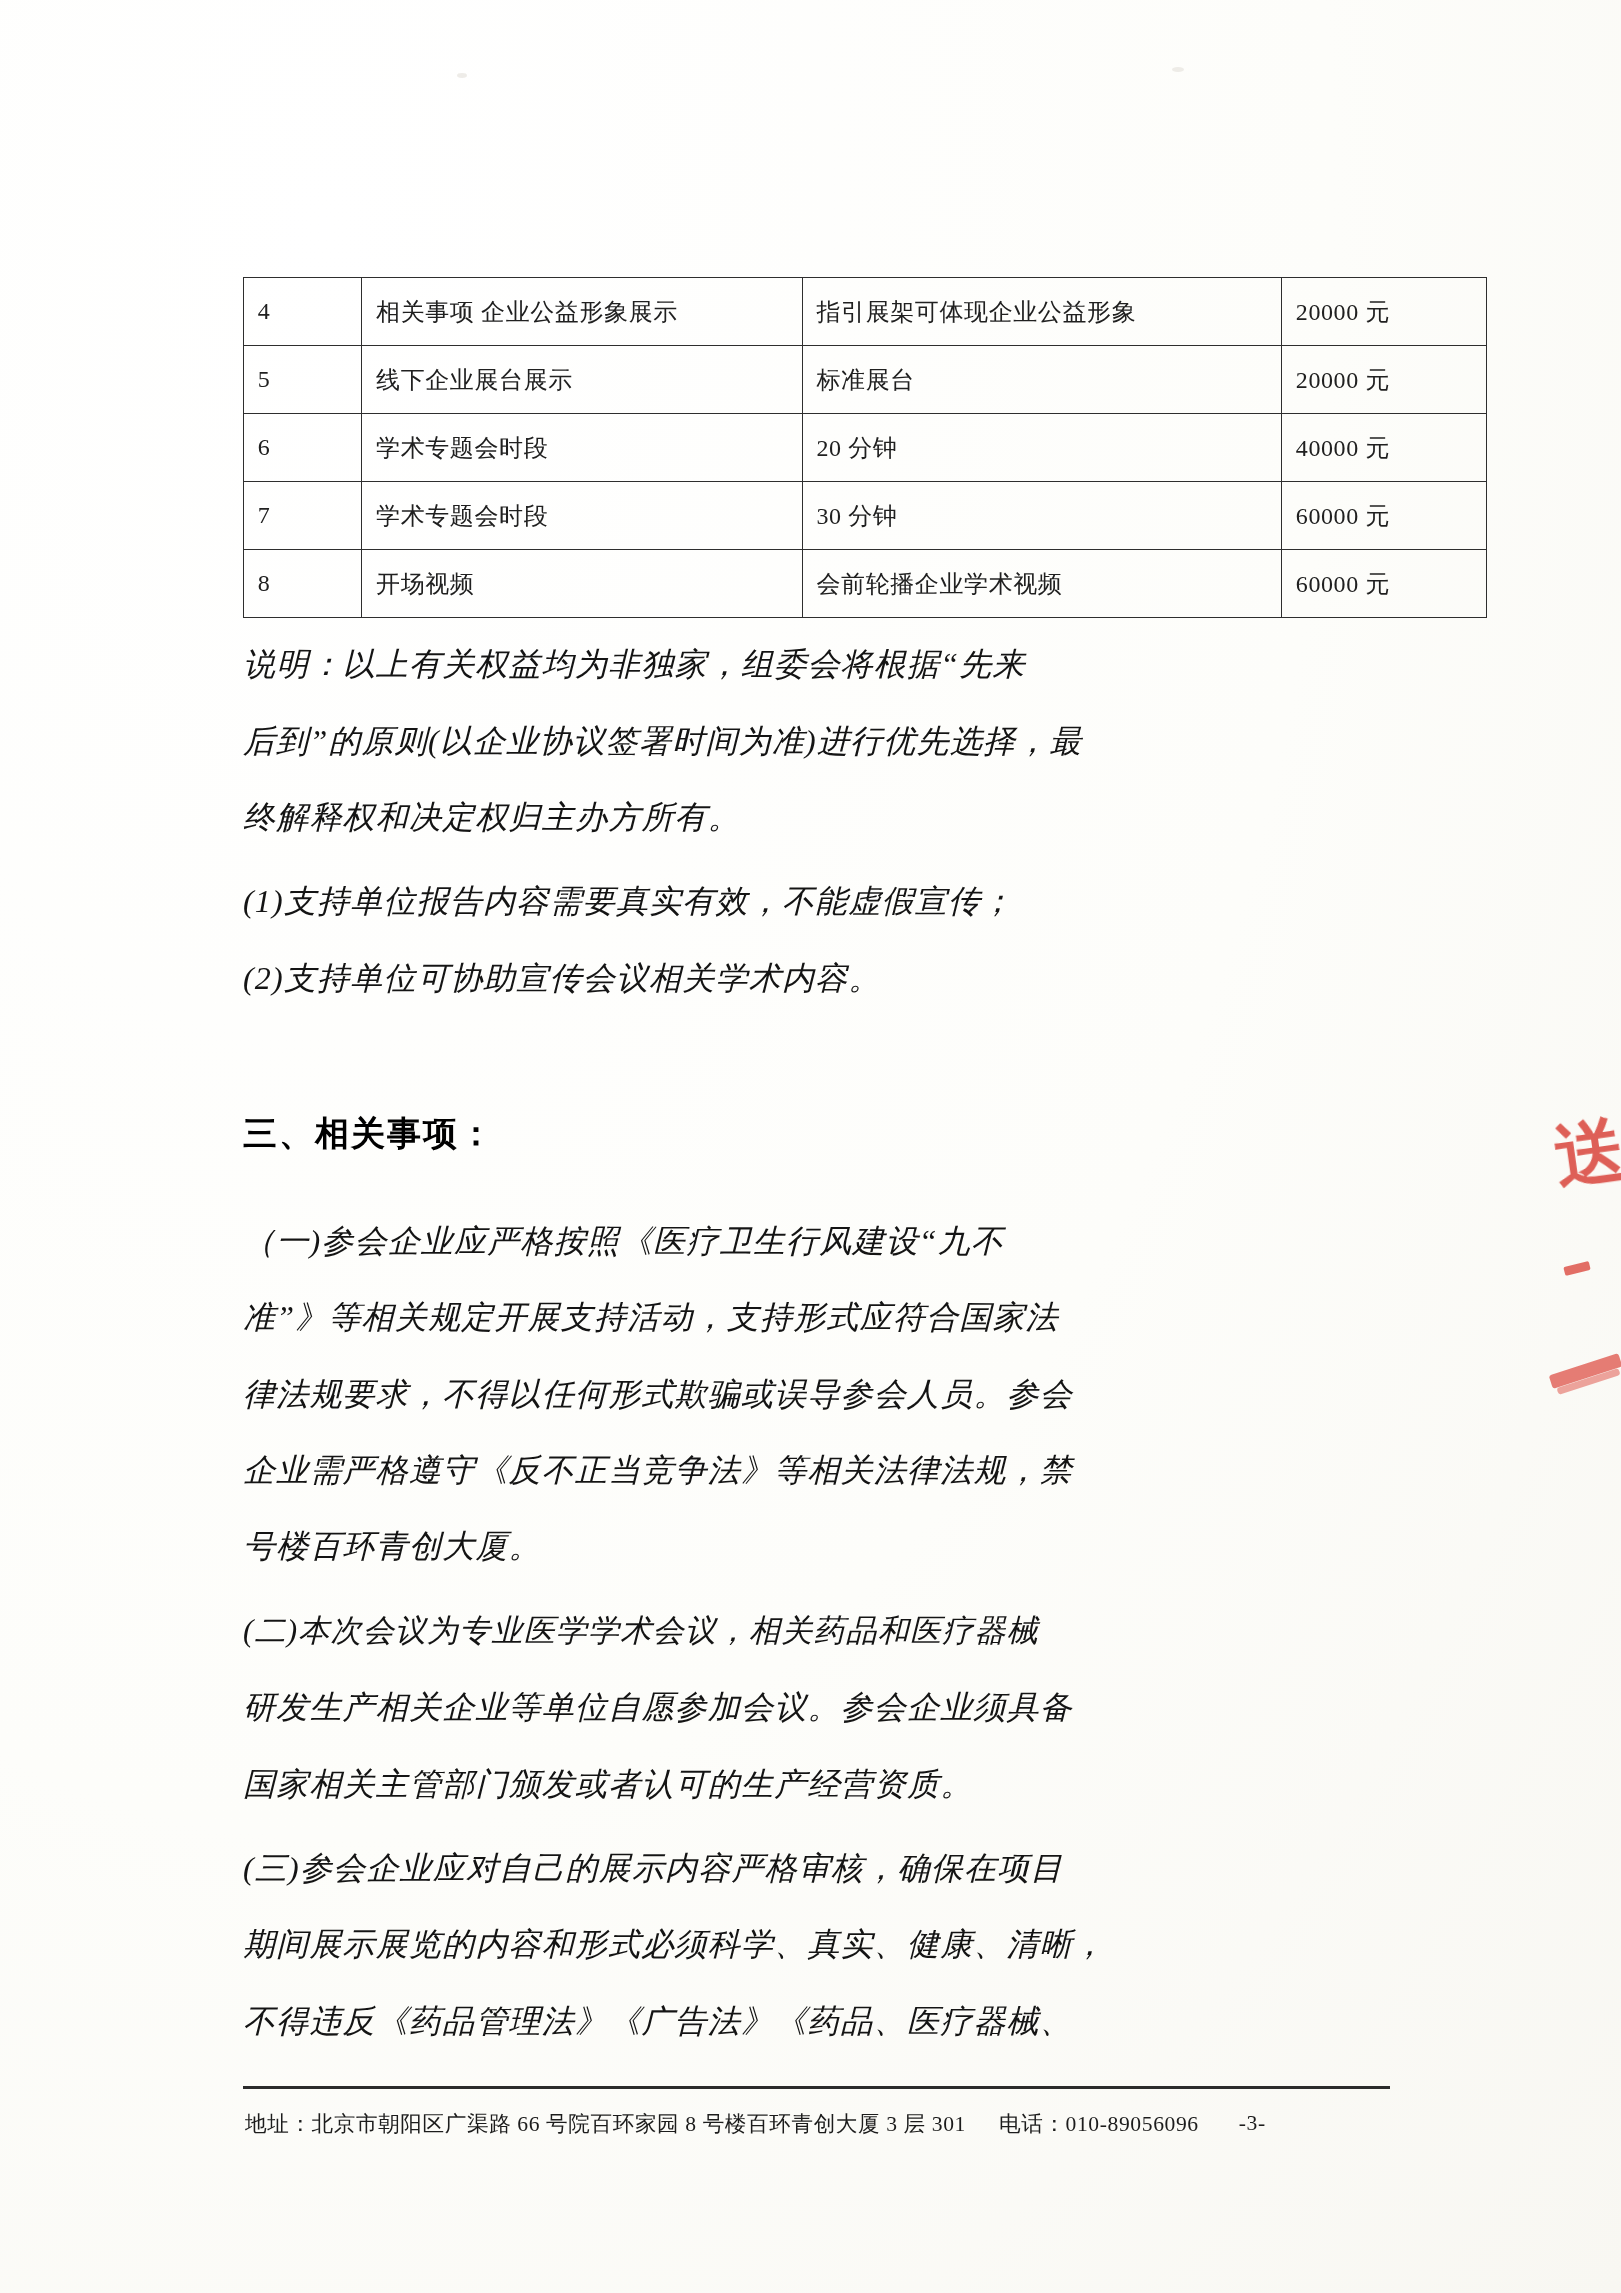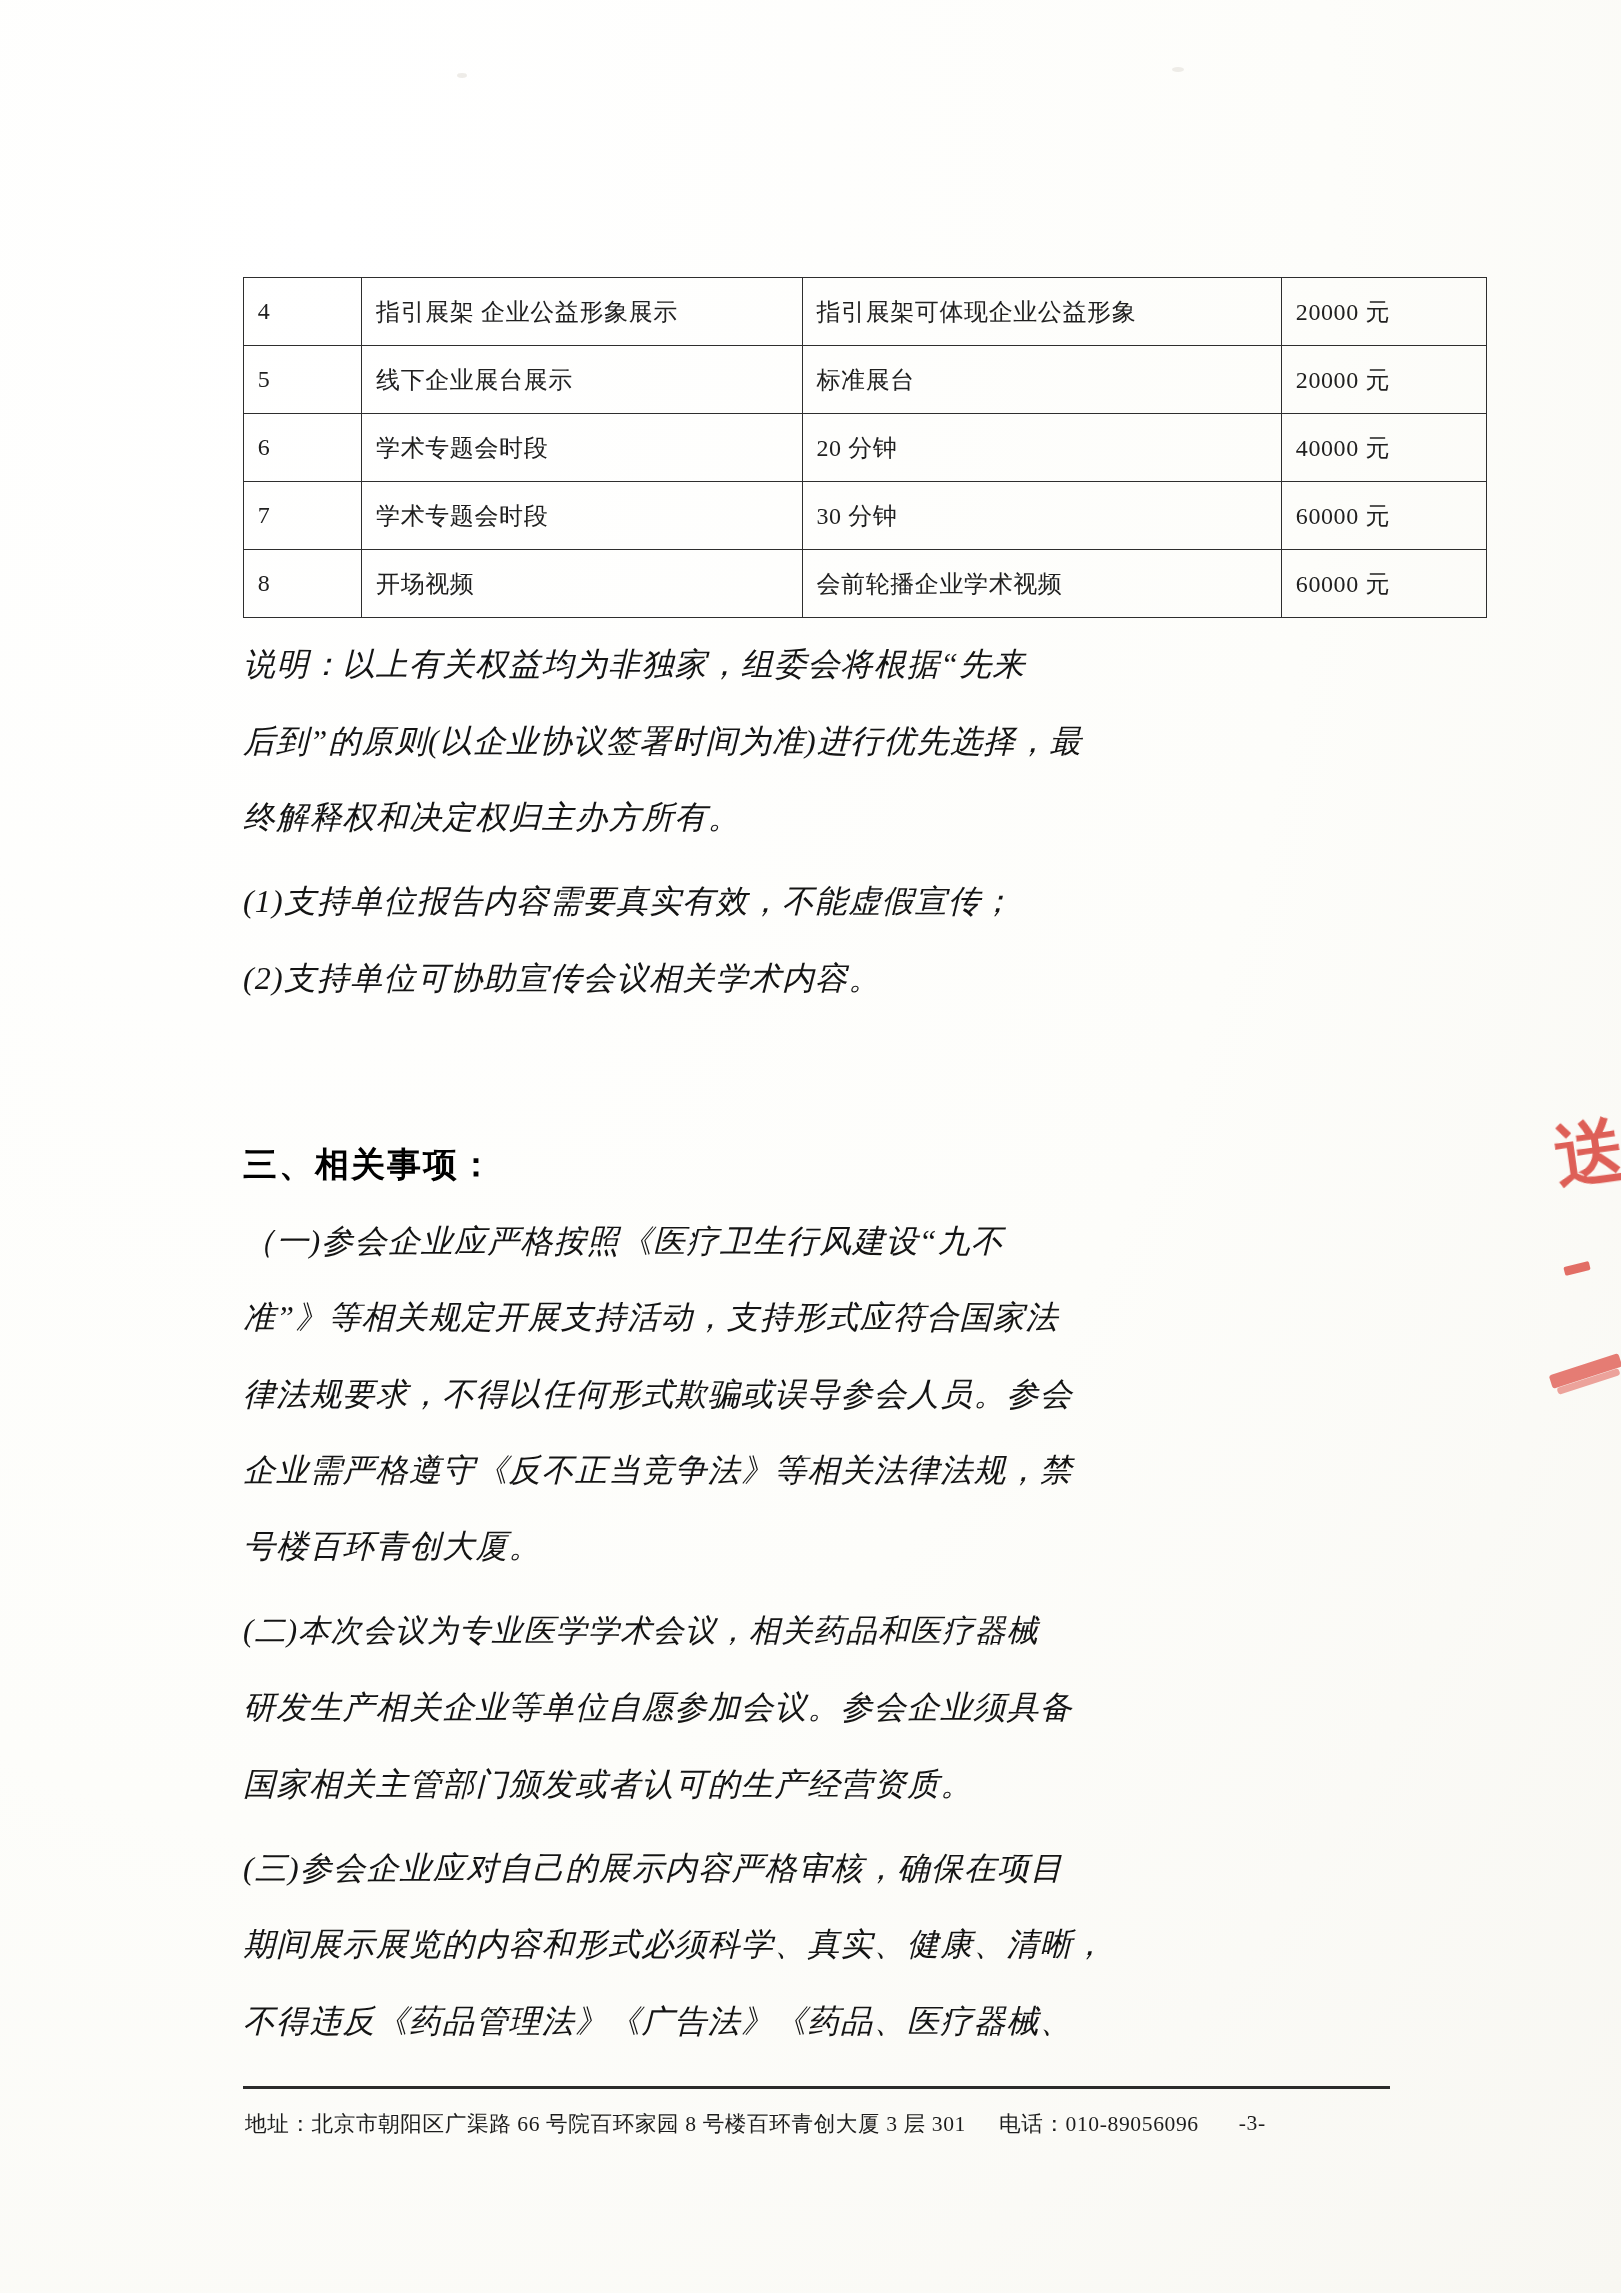--- a/index.html
+++ b/index.html
@@ -79,21 +79,20 @@
     font-family: "Liberation Serif", "DejaVu Serif", serif;
     font-style: italic;
   }
 
   .heading {
     position: absolute;
     font-size: 34px;
     font-weight: bold;
     letter-spacing: 2px;
     color: #000;
-    margin-top: 31px;
   }
 
   
   #footer-rule {
     position: absolute;
     left: 243px;
     top: 2086px;
     width: 1147px;
     height: 2.5px;
     background: #2b2b2b;
@@ -170,21 +169,21 @@
   <div id="content">
 
     <div class="speck" style="left:457px;top:73px;width:9.8px;height:4.9px;"></div>
     <div class="speck" style="left:1172px;top:67px;width:11.8px;height:4.9px;"></div>
 
     <div class="table-wrap">
       <table class="pricing">
         <tbody>
           <tr>
             <td class="col-no num-latin">4</td>
-            <td class="col-item">指引展架 企业公益形象展示</td>
+            <td class="col-item">相关事项 企业公益形象展示</td>
             <td class="col-desc">指引展架可体现企业公益形象</td>
             <td class="col-price num-latin">20000 元</td>
           </tr>
           <tr>
             <td class="col-no num-latin">5</td>
             <td class="col-item">线下企业展台展示</td>
             <td class="col-desc">标准展台</td>
             <td class="col-price num-latin">20000 元</td>
           </tr>
           <tr>

